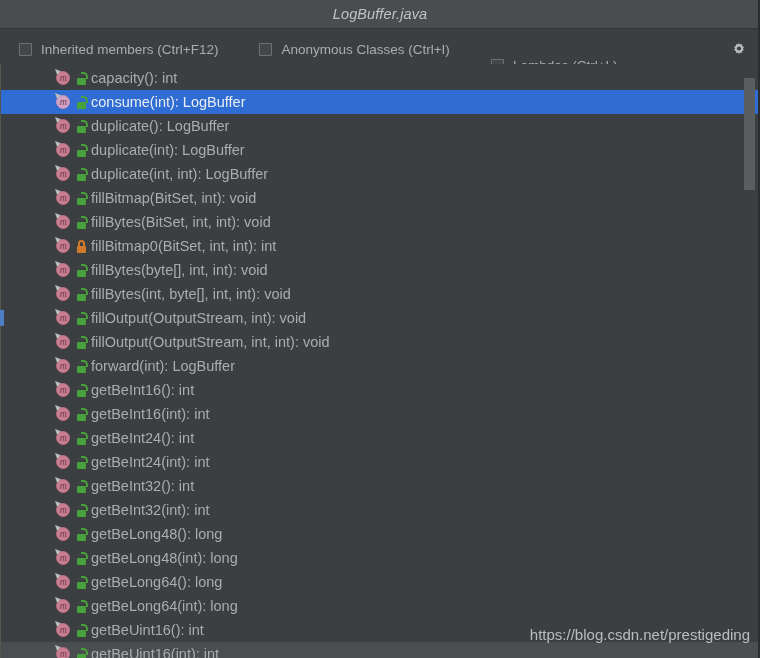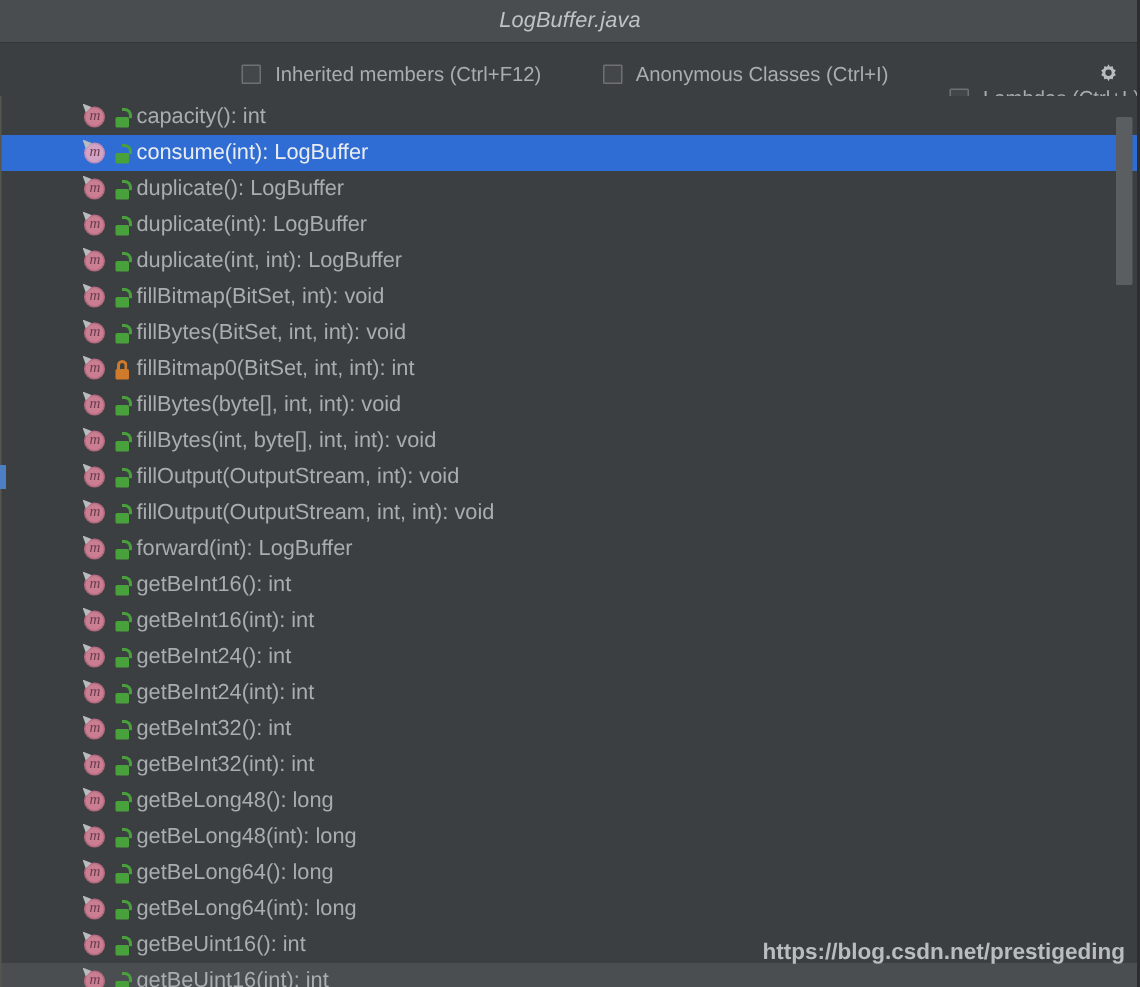--- a/index.html
+++ b/index.html
@@ -41,21 +41,20 @@
 
   
   .toolbar {
     position: absolute;
     left: 0; top: 29px;
     width: 760px; height: 42px;
     background: #3c3f41;
     border-bottom: 1px solid #2e3133;
     display: flex;
     align-items: center;
-    justify-content: flex-end;
   }
   .cb-item {
     display: flex;
     align-items: center;
     height: 100%;
     cursor: default;
   }
   .cb-item.i0 { margin-left: 19px; }
   .cb-item.i1 { margin-left: 41px; }
   .cb-item.i2 { margin-left: 41px; margin-top: 32px; }
@@ -228,21 +227,20 @@
 
   
   .watermark {
     position: absolute;
     right: 10px;
     bottom: 16px;
     font-size: 15px;
     color: #b9bdc0;
     line-height: 1;
     white-space: nowrap;
-    font-weight: bold;
   }
 </style>
 </head>
 <body>
 
 <div id="app">
 
   <div class="titlebar">
     <span class="titlebar-text">LogBuffer.java</span>
   </div>

